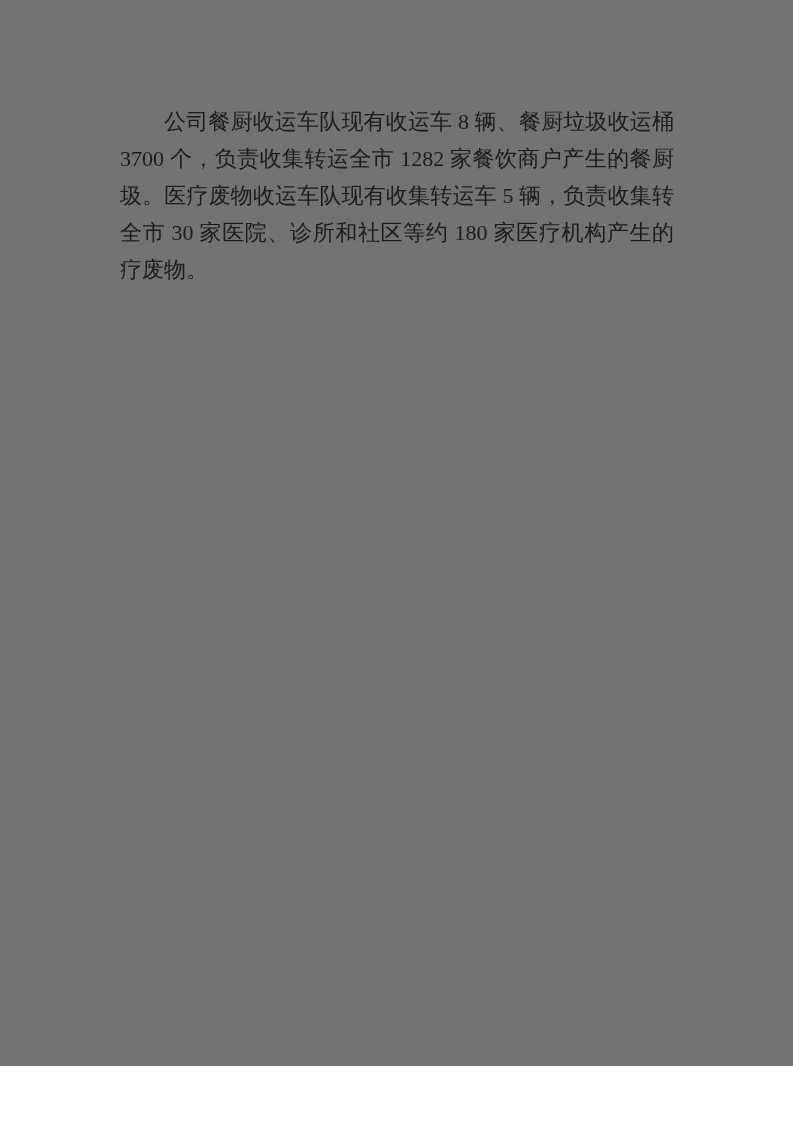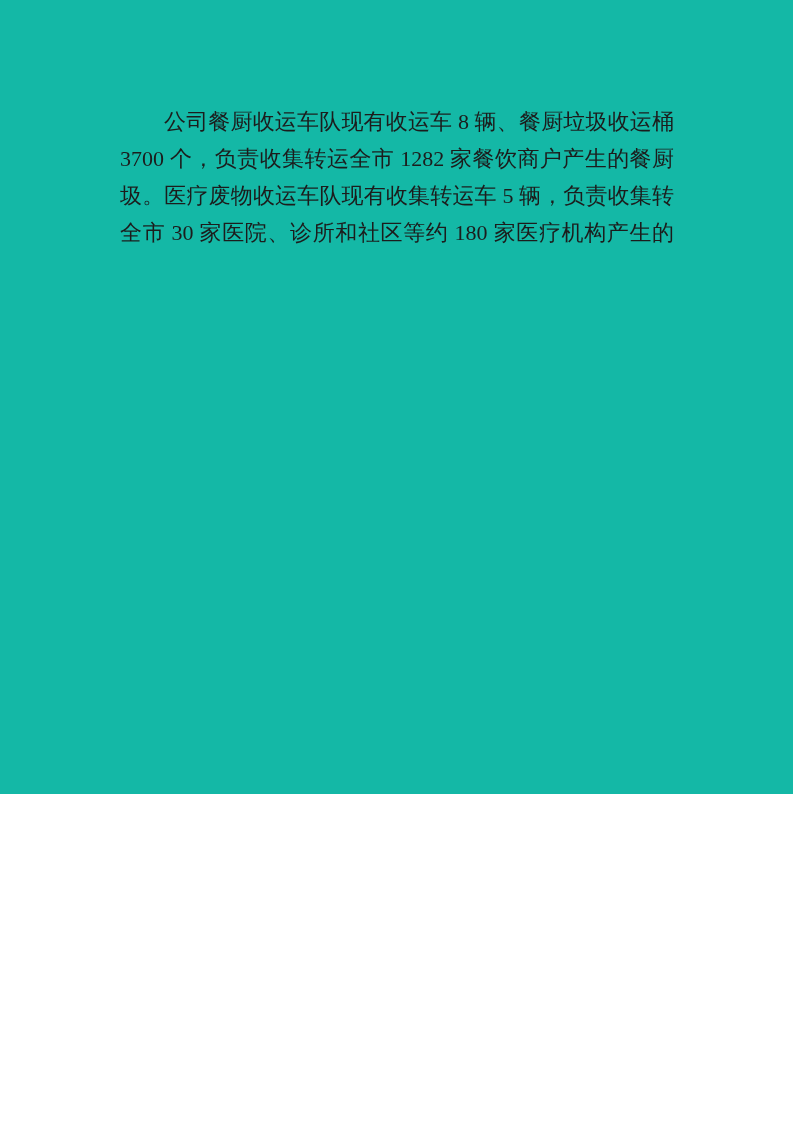--- a/index.html
+++ b/index.html
@@ -3,22 +3,22 @@
 <meta charset="utf-8">
 <style>
   html, body {
     margin: 0;
     padding: 0;
     background: #ffffff;
   }
   .page {
     position: relative;
     width: 793px;
-    height: 794px;
-    background: #14b8a6;
+    height: 1066px;
+    background: #737373;
     overflow: hidden;
     font-family: "Liberation Serif", "DejaVu Serif", serif;
   }
   .paragraph {
     position: absolute;
     left: 120px;
     top: 103px;
     width: 554px;
     color: #1c1c1c;
     font-size: 22px;
@@ -41,14 +41,15 @@
 </style>
 </head>
 <body>
 
 <div class="page">
   <div class="paragraph">
     <div class="para-line first-line">公司餐厨收运车队现有收运车 8 辆、餐厨垃圾收运桶</div>
     <div class="para-line">3700 个，负责收集转运全市 1282 家餐饮商户产生的餐厨垃</div>
     <div class="para-line">圾。医疗废物收运车队现有收集转运车 5 辆，负责收集转运</div>
     <div class="para-line">全市 30 家医院、诊所和社区等约 180 家医疗机构产生的医</div>
+    <div class="para-line last-line">疗废物。</div>
   </div>
 </div>
 
 </body></html>

